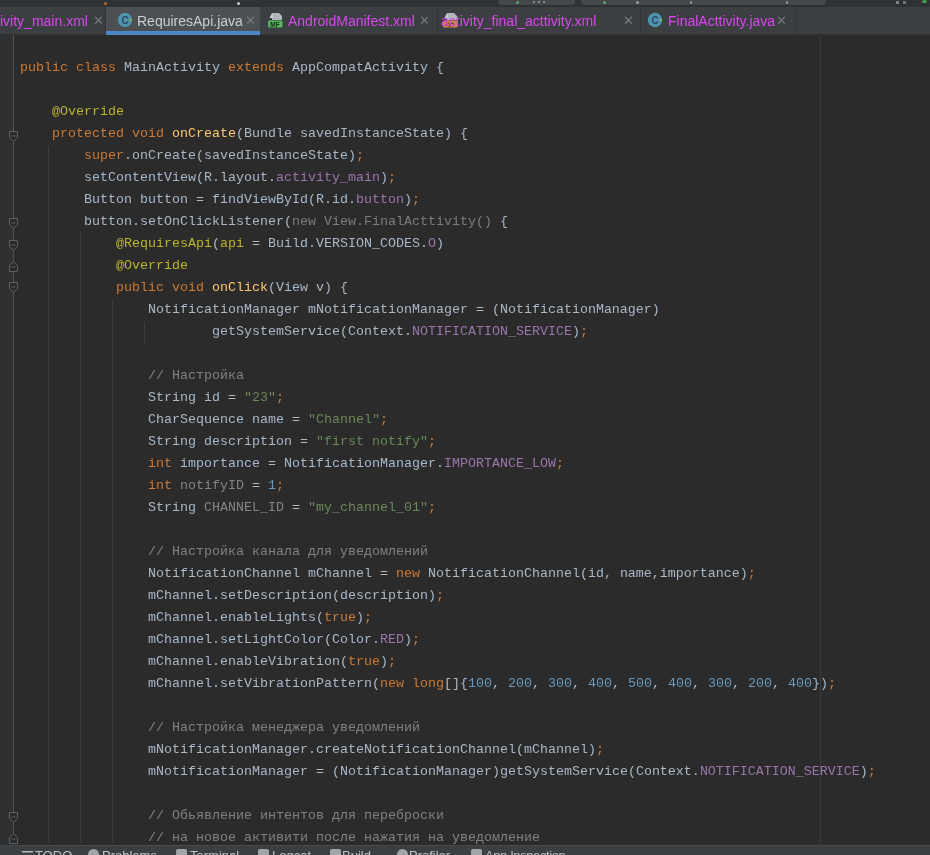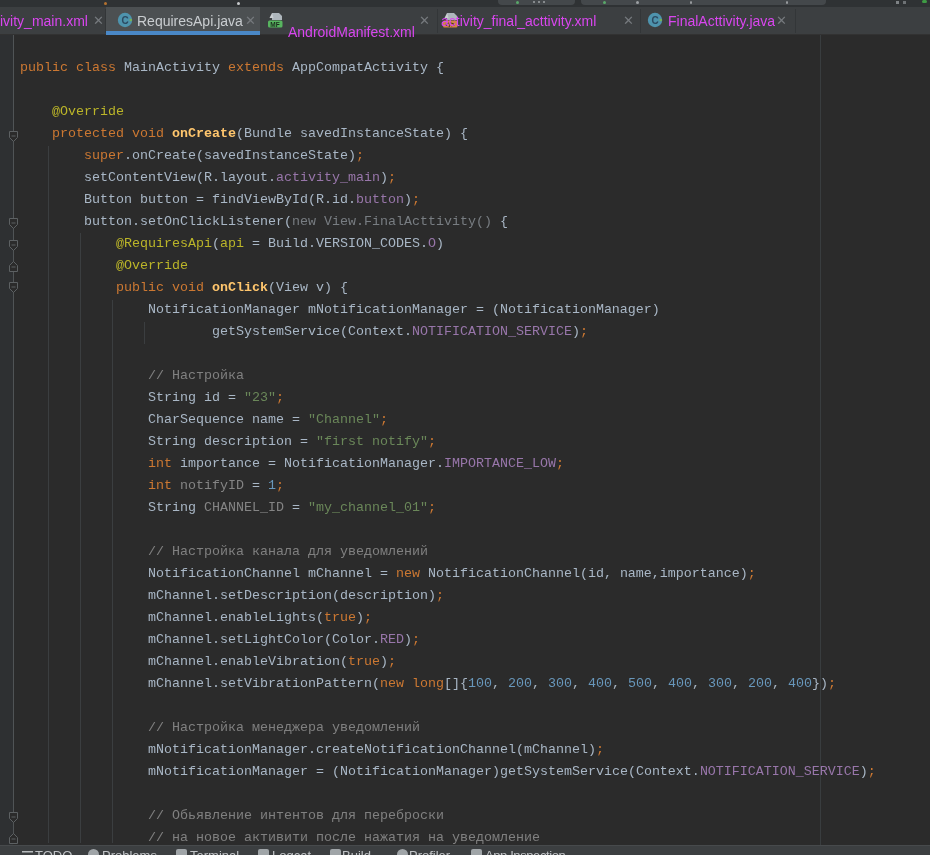--- a/index.html
+++ b/index.html
@@ -14,21 +14,21 @@
 .xb{color:#767a7e;font-size:13px;line-height:28px}
 #seltab{left:106px;top:7px;width:154px;height:28px;background:#4c5052}
 #underline{left:106px;top:31px;width:154px;height:4px;background:#4a88c7}
 #gutter{left:0;top:35px;width:13px;height:810px;background:#2e3032}
 #gutline{left:13px;top:35px;width:1px;height:808px;background:#505456}
 .iguide{width:1px;background:#3b3e40}
 #margline{left:820px;top:35px;width:1px;height:810px;background:#393d3f}
 pre{position:absolute;left:20px;top:57px;margin:0;font-family:"Liberation Mono",monospace;font-size:13.333px;line-height:22px;color:#a9b7c6}
 .k{color:#cc7832}
 .a{color:#bbb529}
-.m{color:#ffc66d;font-weight:bold}
+.m{color:#ffc66d;font-weight:normal}
 .s{color:#6a8759}
 .n{color:#6897bb}
 .c{color:#808080}
 .f{color:#9876aa;}
 .g{color:#787d82}
 .u{text-underline-offset:3px}
 .x{color:#848484}
 #botbar{left:0;top:845px;width:930px;height:10px;background:#3c3f41;border-top:1px solid #474a4c;box-sizing:border-box}
 .bitem{top:848px;font-size:13px;color:#c0c3c6;font-family:"Liberation Sans",sans-serif}
 .bico{top:849px;width:11px;height:11px}
@@ -64,21 +64,21 @@
   </svg>
 <div class="abs tabtxt" style="left:137px;top:7px;color:#c9cdd0">RequiresApi.java</div>
 <div class="abs xb" style="left:245px;top:7px">✕</div>
 
 <svg class="abs cls" style="left:268px" width="16" height="16" viewBox="0 0 16 16">
 <path d="M4 1 h7 l3 3 v4 h-10 z" fill="#aeb6bc"></path>
     <path d="M4 1 l-2.5 5 h4 z" fill="#c9ced2"></path>
 <rect x="0" y="8.5" width="14.5" height="7" rx="1.5" fill="#57b55f"></rect>
 <text x="7" y="14.5" font-family="Liberation Sans" font-size="6.5" font-weight="bold" fill="#1d2b1e" text-anchor="middle">MF</text>
   </svg>
-<div class="abs tabtxt" style="left:288px;top:18px">AndroidManifest.xml</div>
+<div class="abs tabtxt" style="left:288px;top:7px">AndroidManifest.xml</div>
 <div class="abs xb" style="left:419px;top:7px">✕</div>
 <div class="abs tabsep" style="left:437px"></div>
 
 <svg class="abs cls" style="left:443px" width="16" height="16" viewBox="0 0 16 16">
 <path d="M4 1 h7 l3 3 v4 h-10 z" fill="#aeb6bc"></path>
     <path d="M4 1 l-2.5 5 h4 z" fill="#c9ced2"></path>
 <rect x="0" y="8.5" width="14.5" height="7" rx="1.5" fill="#d28445"></rect>
 <text x="7" y="14.5" font-family="Liberation Sans" font-size="6.5" font-weight="bold" fill="#33261a" text-anchor="middle">&lt;/&gt;</text>
   </svg>
 <div class="abs tabtxt" style="left:441px;top:7px">activity_final_acttivity.xml</div>

